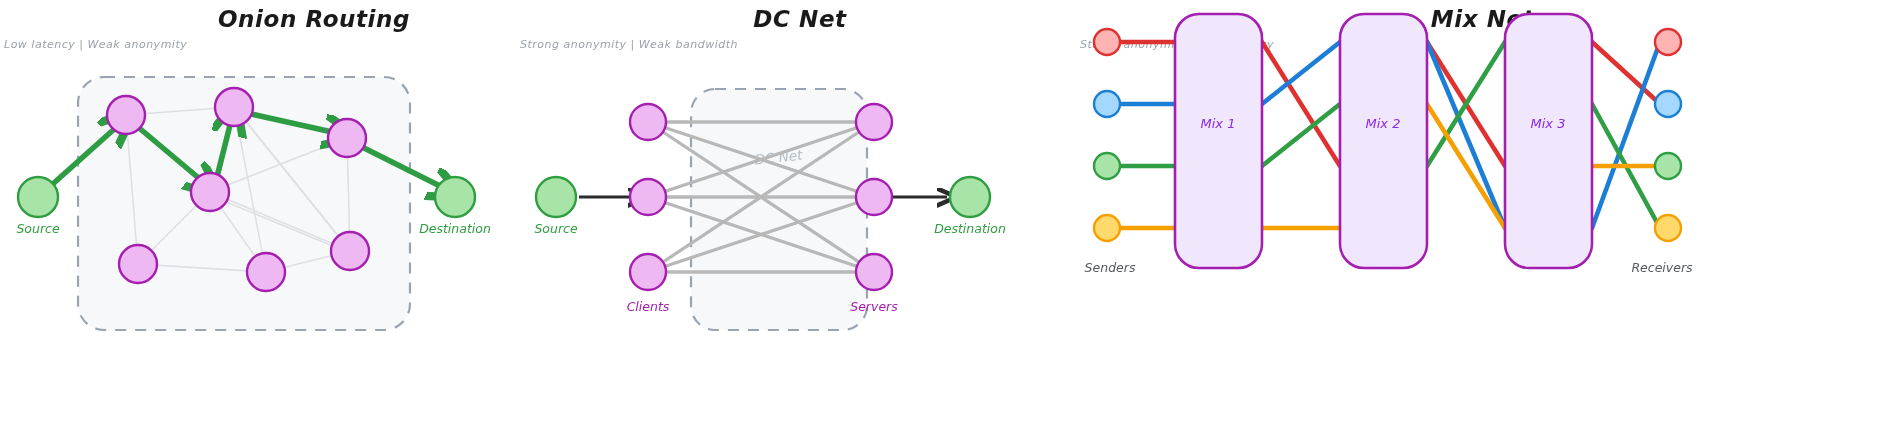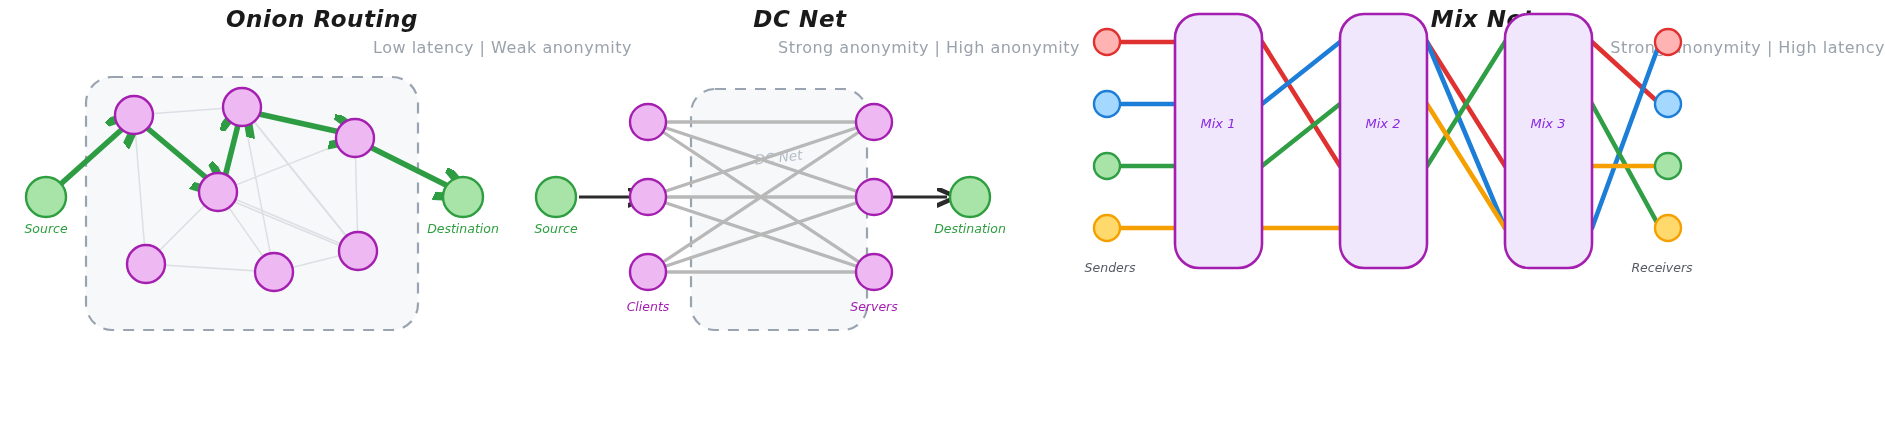--- a/index.html
+++ b/index.html
@@ -1,30 +1,30 @@
 <!DOCTYPE html>
 <html><head>
 <meta charset="utf-8">
 <style>
   html,body{margin:0;padding:0;background:#ffffff;}
   body{width:1885px;height:433px;overflow:hidden;font-family:"DejaVu Sans",sans-serif;}
   .stage{position:relative;width:1885px;height:433px;background:#fff;}
   .panel{position:absolute;top:0;height:433px;}
-  #panel-onion{left:12px;width:620px;}
+  #panel-onion{left:4px;width:620px;}
   #panel-dcnet{left:520px;width:560px;}
   #panel-mixnet{left:1080px;width:805px;}
   .ptitle{
     position:absolute;left:0;right:0;top:6px;text-align:center;
     font-family:"DejaVu Sans",sans-serif;font-size:23px;font-weight:700;
     color:#1a1a1a;letter-spacing:.6px;font-style:italic;
   }
   .psub{
-    position:absolute;left:0;right:0;top:38px;text-align:right;
-    font-family:"DejaVu Sans",sans-serif;font-size:16px;
-    color:#9aa2ac;letter-spacing:.5px;
+    position:absolute;left:0;right:0;top:38px;text-align:left;
+    font-family:"DejaVu Sans",sans-serif;font-size:11px;
+    color:#9aa2ac;letter-spacing:.5px;font-style:italic;
   }
   svg{position:absolute;left:0;top:0;overflow:visible;}
   text{font-family:"DejaVu Sans",sans-serif;font-style:italic;}
 </style>
 </head>
 <body>
 
 <div class="stage">
 
   <div class="panel" id="panel-onion">
@@ -79,21 +79,21 @@
       <circle cx="34" cy="197" r="20" fill="#a8e3a8" stroke="#2f9e41" stroke-width="2.4"></circle>
       <circle cx="451" cy="197" r="20" fill="#a8e3a8" stroke="#2f9e41" stroke-width="2.4"></circle>
 
       <text x="34" y="233" text-anchor="middle" font-size="12.5" fill="#2f9e41">Source</text>
       <text x="451" y="233" text-anchor="middle" font-size="12.5" fill="#2f9e41">Destination</text>
     </svg>
   </div>
 
   <div class="panel" id="panel-dcnet">
     <div class="ptitle">DC Net</div>
-    <div class="psub">Strong anonymity  |  High anonymity</div>
+    <div class="psub">Strong anonymity  |  Weak bandwidth</div>
     <svg width="560" height="433" viewBox="0 0 560 433">
       <defs>
         <marker id="darrow" markerWidth="7" markerHeight="7" refX="3.2" refY="3" orient="auto">
           <path d="M0,0.2 L6.4,3 L0,5.8" fill="none" stroke="#2b2b2b" stroke-width="1.5" stroke-linecap="round" stroke-linejoin="round"></path>
         </marker>
       </defs>
 
       <rect x="171" y="89" width="176" height="241" rx="24" ry="24" fill="#f6f8fa" stroke="#9aa4b0" stroke-width="2.2" stroke-dasharray="11 9"></rect>
       <text x="259" y="162" text-anchor="middle" font-size="13.5" fill="#b4bcc6" transform="rotate(-6 259 162)">DC Net</text>
 

